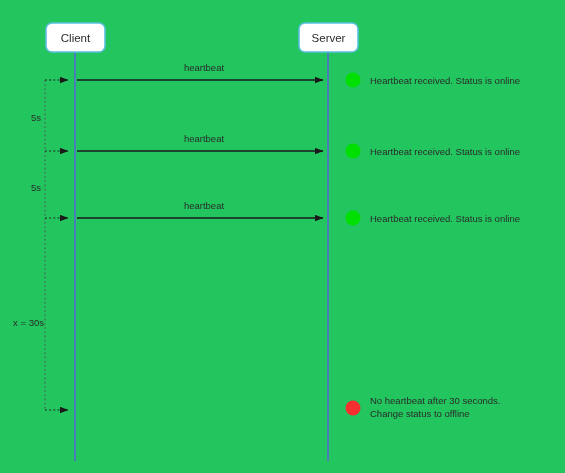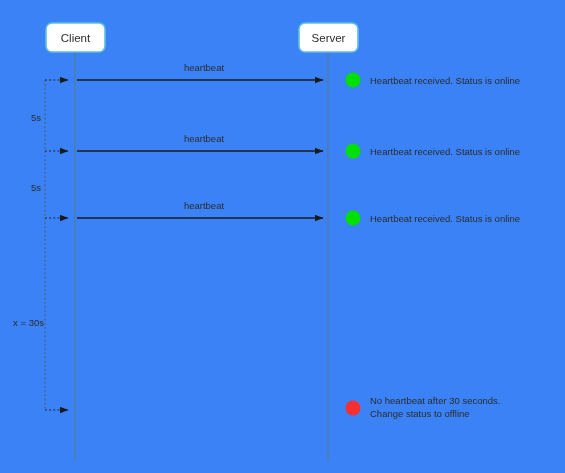--- a/index.html
+++ b/index.html
@@ -11,21 +11,21 @@
     font-family: "Liberation Sans", sans-serif;
     width: 565px;
     height: 473px;
     overflow: hidden;
     position: relative;
   }
   #diagram-root {
     position: relative;
     width: 565px;
     height: 473px;
-    background: #3b82f6;
+    background: #22c55e;
   }
   #seq-svg {
     position: absolute;
     top: 0;
     left: 0;
     width: 565px;
     height: 473px;
     display: block;
   }
   .lifeline-box-label {

